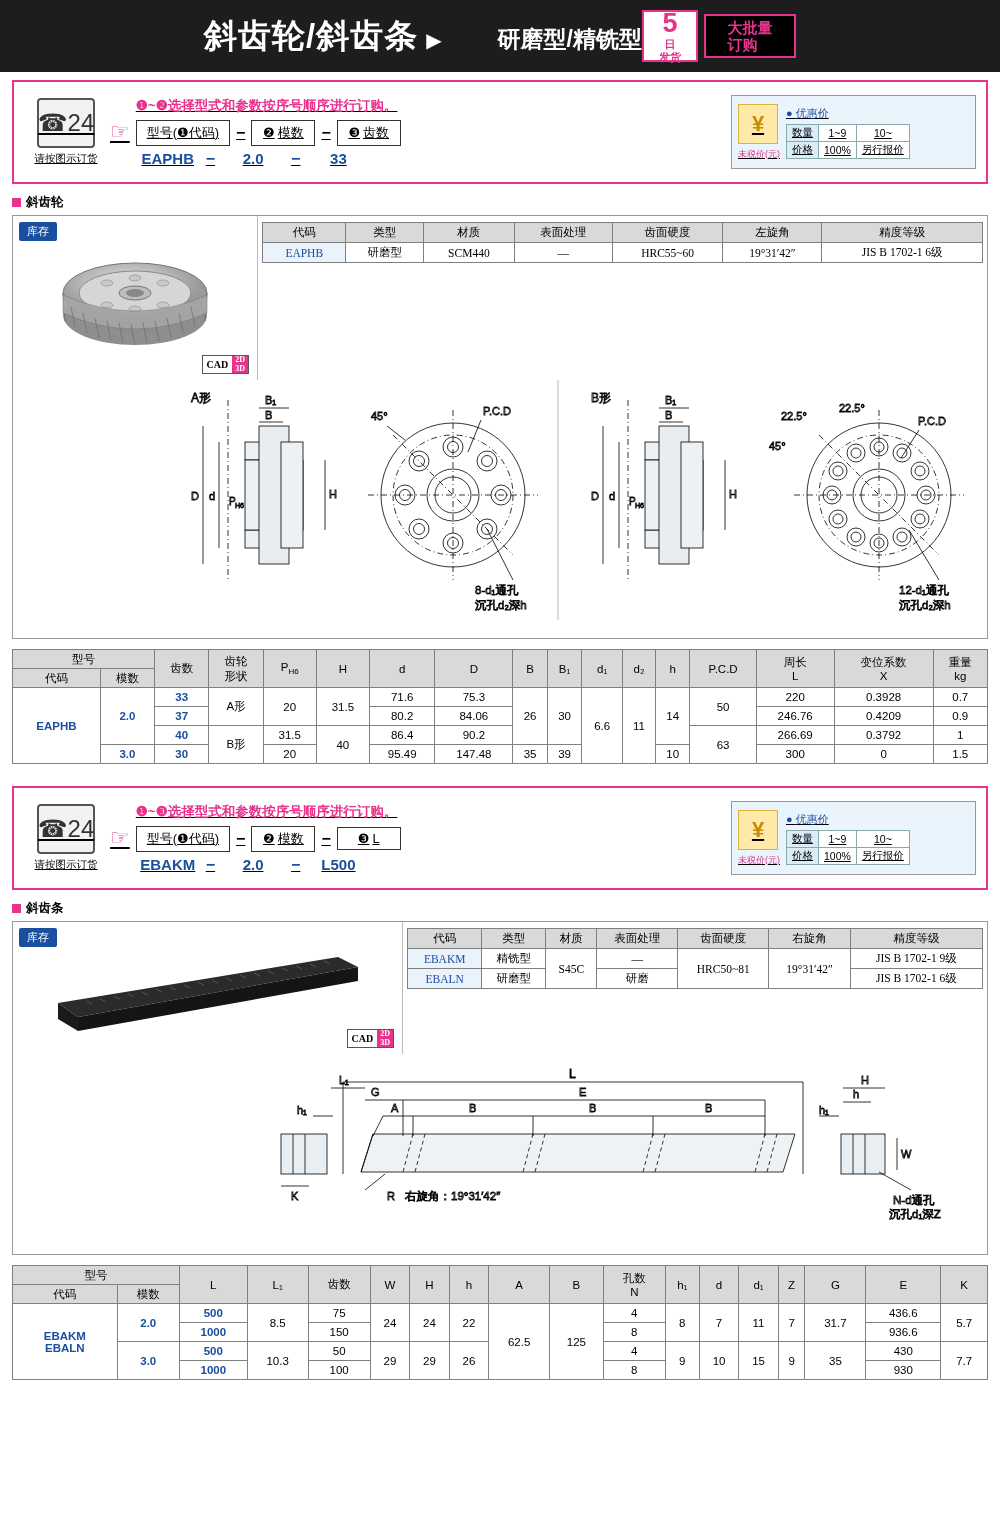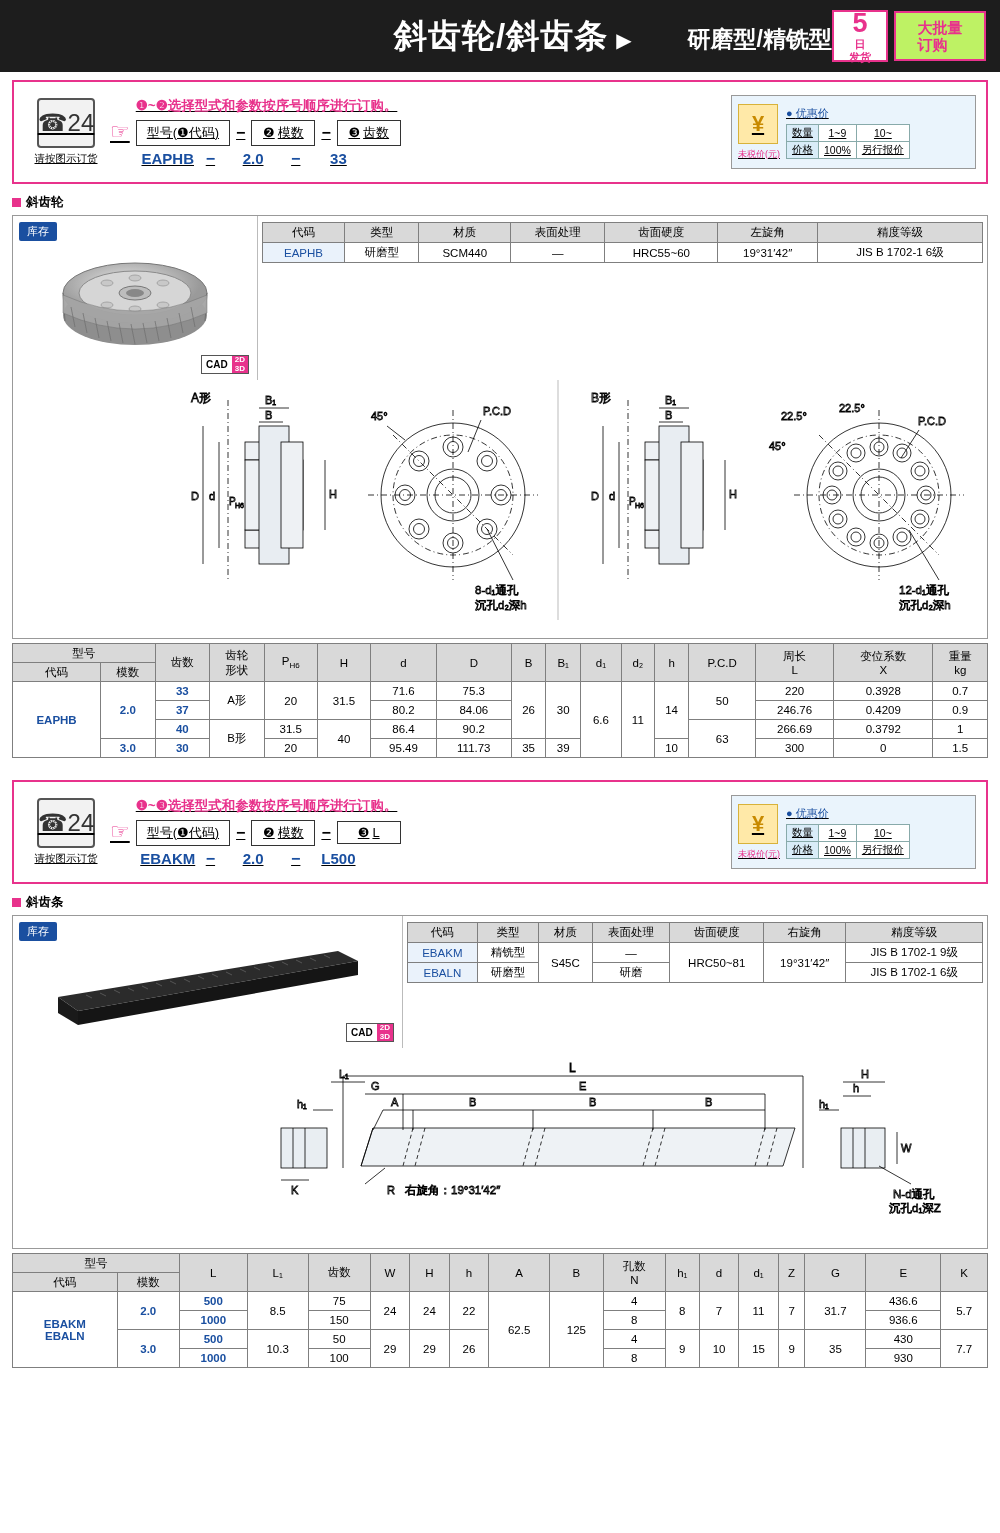--- a/index.html
+++ b/index.html
@@ -10,38 +10,38 @@
     background:#ffffff;
     color:#000;
     font-size:12px;
     position:relative;
   }
   .page { width:1000px; height:1533px; position:relative; padding:0 12px; }
 
   
   .header {
     height:72px; background:#1d1d1d; color:#fff;
-    display:flex; align-items:center; justify-content:flex-end;
+    display:flex; align-items:center; justify-content:center;
     padding:0 14px; margin:0 -12px;
     position:relative;
   }
   .header-title { display:flex; align-items:baseline; gap:8px; }
   .header-title .big { font-size:33px; font-weight:bold; letter-spacing:1px; }
   .header-title .tri { font-size:20px; }
   .header-title .sub { font-size:23px; font-weight:bold;margin-left:48px; }
   .badges { display:flex; gap:6px; align-items:center; }
   .badge-5d {
     width:56px; height:52px; border:2px solid #e8328c; background:#fff;
     color:#e8328c; display:flex; flex-direction:column; align-items:center;
     justify-content:center; line-height:1;
   }
   .badge-5d .n { font-size:27px; font-weight:bold; }
   .badge-5d .t { font-size:11px; font-weight:bold; margin-top:2px; }
   .badge-bulk {
-    width:92px; height:50px; border:2px solid #e8328c; background:#bef264;
+    width:92px; height:44px; border:2px solid #e8328c; background:#000000;
     color:#e8328c; display:flex; align-items:center; justify-content:center;
     gap:3px; padding:2px 4px;
   }
   .badge-bulk .col { display:flex; flex-direction:column; font-size:15px; font-weight:bold; line-height:1.15; }
 
   
   .order-box {
     margin-top:8px; border:2px solid #e8328c; background:#fff;
     display:flex; align-items:center; padding:8px 10px; position:relative; height:104px;text-decoration:underline;
   }
@@ -78,21 +78,21 @@
   .price-tbl td { border:1px solid #8aa; padding:1px 5px; background:#fff; text-align:center; }
   .price-tbl td.h { background:#d9ecf8; }
   .price-title { color:#1a4fa0; font-size:11px; margin-bottom:3px; }
 
   
   .sec-label { margin:10px 0 4px; font-size:12.5px; font-weight:bold; display:flex; align-items:center; gap:5px;}
   .sec-label .sq { width:9px; height:9px; background:#e8328c; display:inline-block; }
 
   
   .panel { border:1px solid #999; background:#fff; position:relative; }
-  .panel-top { display:flex; }
+  .panel-top { display:flex;font-family:Liberation Serif, serif; }
   .photo-cell { width:245px; border-right:1px solid #bbb; position:relative; padding:6px; }
   .stock-tag {
     position:absolute; left:6px; top:6px; background:#1a4fa0; color:#fff;
     font-size:11px; padding:2px 8px; border-radius:2px; z-index:3;
   }
   .gear-img { width:100%; height:152px; display:flex; align-items:center; justify-content:center; }
   .cadtag {
     position:absolute; right:8px; bottom:6px; display:flex; align-items:center;
     border:1px solid #555; background:#fff; font-size:10px; font-weight:bold;
   }
@@ -106,21 +106,21 @@
   table.spec td.code { color:#1a4fa0; background:#eaf2fb; }
 
   .jis-note { font-size:11px; padding:3px 8px; }
 
   
   .draw-area { height:258px; position:relative; border-top:0; }
   .draw-area svg { display:block; }
 
   
   table.data {
-    border-collapse:collapse; width:100%; font-size:11.5px; margin-top:4px;
+    border-collapse:collapse; width:100%; font-size:11.5px; margin-top:10px;
   }
   table.data th, table.data td {
     border:1px solid #7f7f7f; text-align:center; padding:1px 2px; height:19px;
   }
   table.data th { background:#d9d9d9; font-weight:normal; }
   table.data td.code { color:#1a4fa0; font-weight:bold; }
   table.data td.mod { color:#1a4fa0; font-weight:bold; }
   table.data td.teeth { color:#1a4fa0; font-weight:bold; }
   table.data td.len { color:#1a4fa0; font-weight:bold; }
 
@@ -479,21 +479,21 @@
       <td rowspan="2">63</td>
       <td>266.69</td>
       <td>0.3792</td>
       <td>1</td>
     </tr>
     <tr>
       <td class="mod">3.0</td>
       <td class="teeth">30</td>
       <td>20</td>
       <td>95.49</td>
-      <td>111.73</td>
+      <td>147.48</td>
       <td>35</td>
       <td>39</td>
       <td>10</td>
       <td>300</td>
       <td>0</td>
       <td>1.5</td>
     </tr>
   </tbody>
     </table>
 

